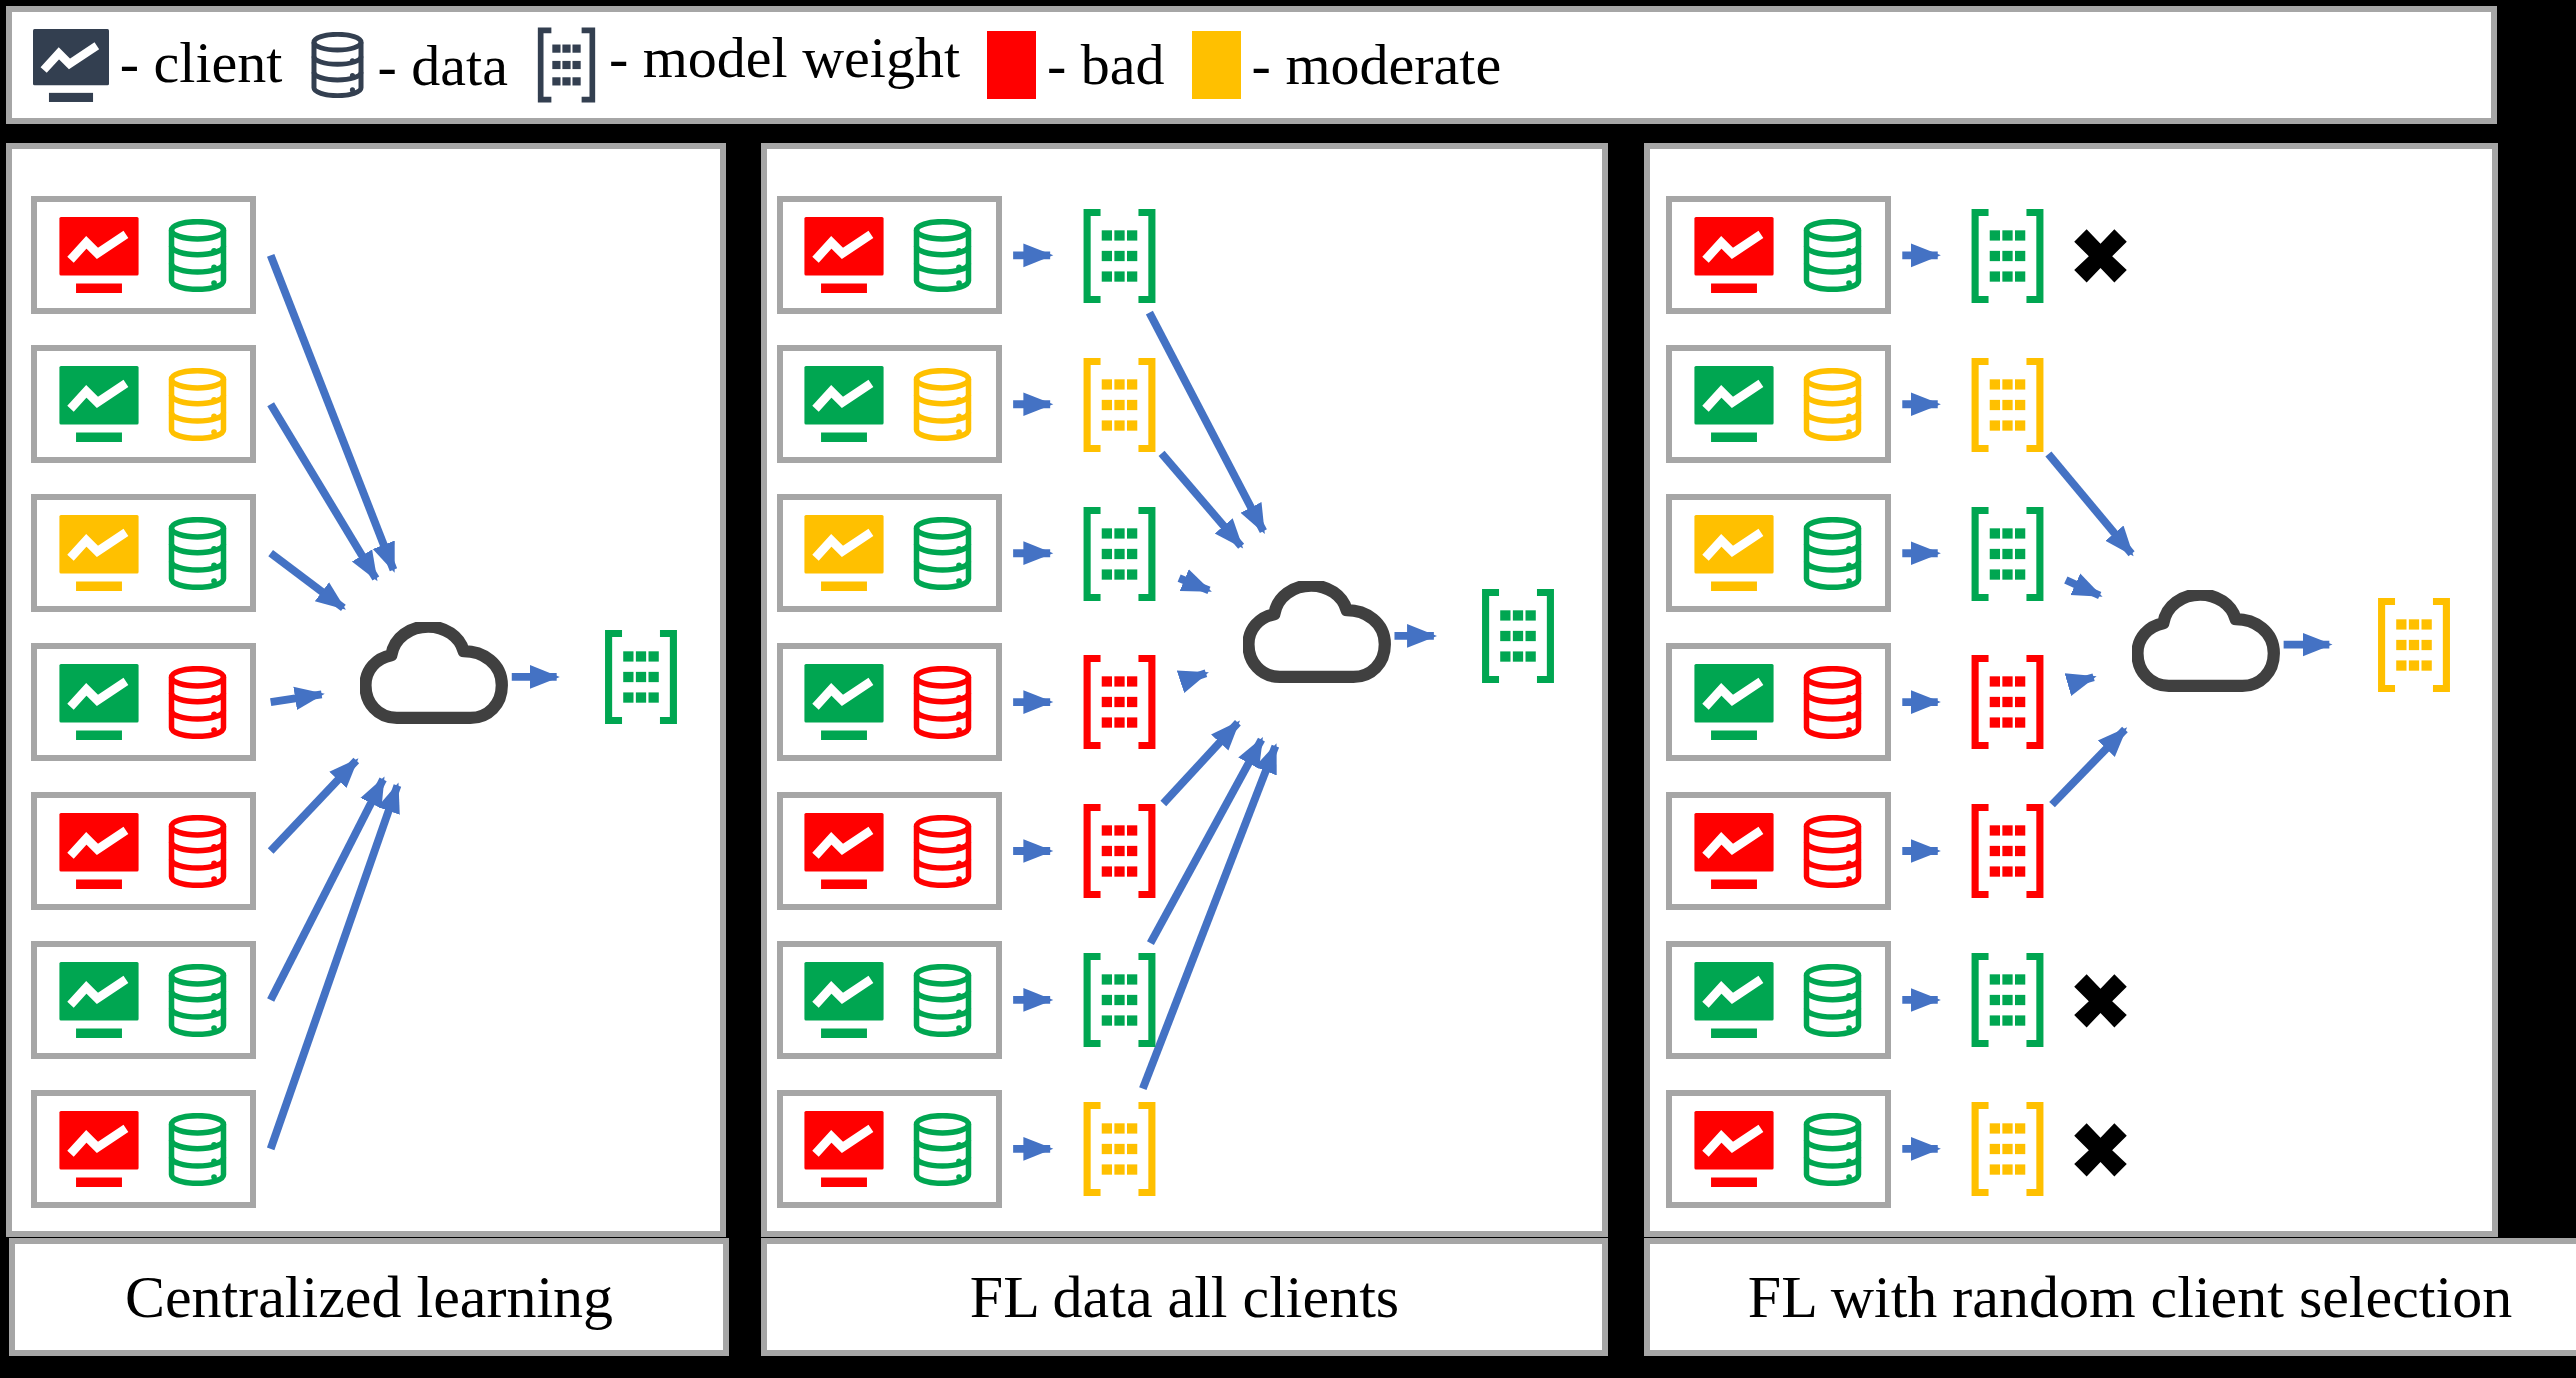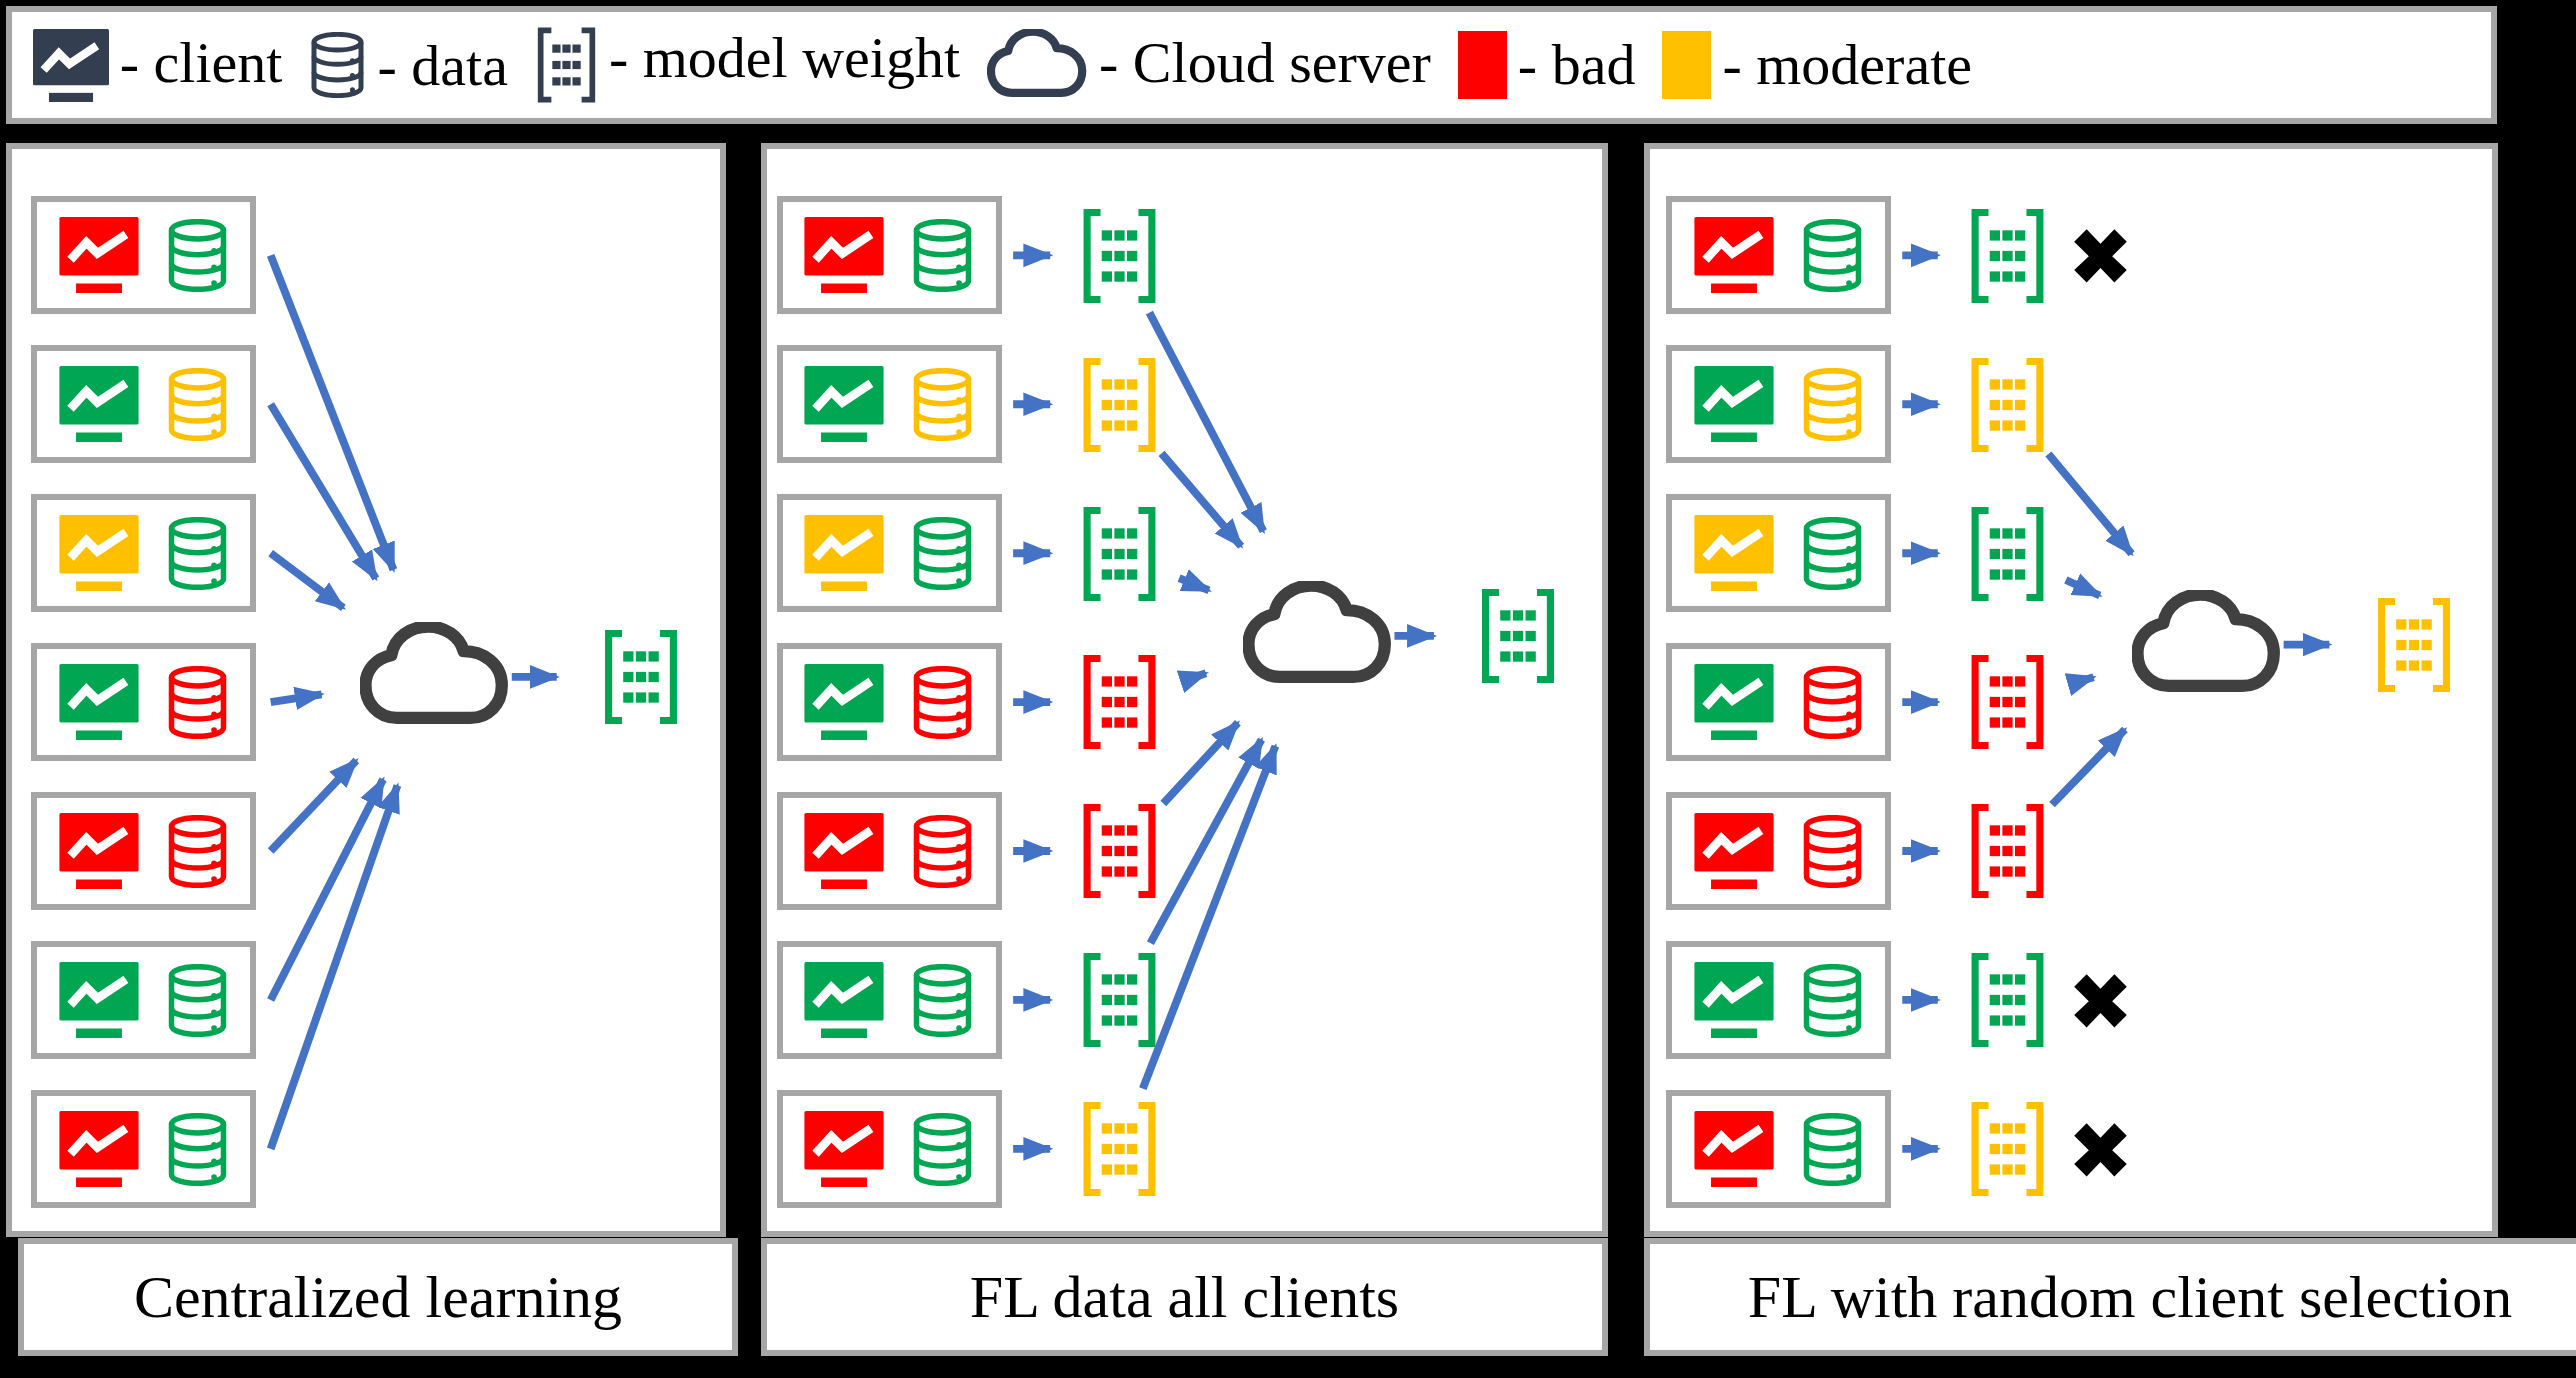--- a/index.html
+++ b/index.html
@@ -79,28 +79,20 @@
             <rect x="59.5" y="55.5" width="13" height="13" fill="#333F50"></rect>
             <rect x="27.5" y="81.5" width="13" height="13" fill="#333F50"></rect>
             <rect x="43.5" y="81.5" width="13" height="13" fill="#333F50"></rect>
             <rect x="59.5" y="81.5" width="13" height="13" fill="#333F50"></rect>
           </svg>
         </span>
         <span class="lbl">- model weight</span>
       </span>
       <span class="legend-item">
         <span class="ic">
-          <svg width="101" height="73" viewBox="0 0 110 80">
-            <path d="M27,70 C13,70 4,59 4,46 C4,35 12,26 23,24 C25,11 37,3 50,3 C62,3 73,10 76,21 C90,21 104,30 104,46 C104,60 94,70 81,70 Z" fill="#ffffff" stroke="#333F50" stroke-width="9" stroke-linejoin="round"></path>
-          </svg>
-        </span>
-        <span class="lbl">- Cloud server</span>
-      </span>
-      <span class="legend-item">
-        <span class="ic">
           <span class="swatch" style="background: rgb(255, 0, 0);"></span>
         </span>
         <span class="lbl">- bad</span>
       </span>
       <span class="legend-item">
         <span class="ic">
           <span class="swatch" style="background: rgb(255, 192, 0);"></span>
         </span>
         <span class="lbl">- moderate</span>
       </span>
@@ -262,21 +254,21 @@
             <rect x="59.5" y="29.5" width="13" height="13" fill="#00A651"></rect>
             <rect x="27.5" y="55.5" width="13" height="13" fill="#00A651"></rect>
             <rect x="43.5" y="55.5" width="13" height="13" fill="#00A651"></rect>
             <rect x="59.5" y="55.5" width="13" height="13" fill="#00A651"></rect>
             <rect x="27.5" y="81.5" width="13" height="13" fill="#00A651"></rect>
             <rect x="43.5" y="81.5" width="13" height="13" fill="#00A651"></rect>
             <rect x="59.5" y="81.5" width="13" height="13" fill="#00A651"></rect>
           </svg>
         </div>
       </div>
-      <div class="caption" style="left: 18px; width: 720px;">
+      <div class="caption" style="left: 9px; width: 720px;">
         <span>Centralized learning</span>
       </div>
       <div class="panel" style="left: 761px; width: 847px;">
         <svg class="arrow-layer" width="835" height="1081" viewBox="0 0 1059 1372">
           <defs>
             <marker id="ah1" markerUnits="userSpaceOnUse" markerWidth="40" markerHeight="34" refX="34" refY="17" orient="auto">
               <path d="M0,2 L38,17 L0,32 Z" fill="#4472C4"></path>
             </marker>
           </defs>
           <line x1="312" y1="135" x2="359" y2="135" stroke="#4472C4" stroke-width="10" marker-end="url(#ah1)"></line>

